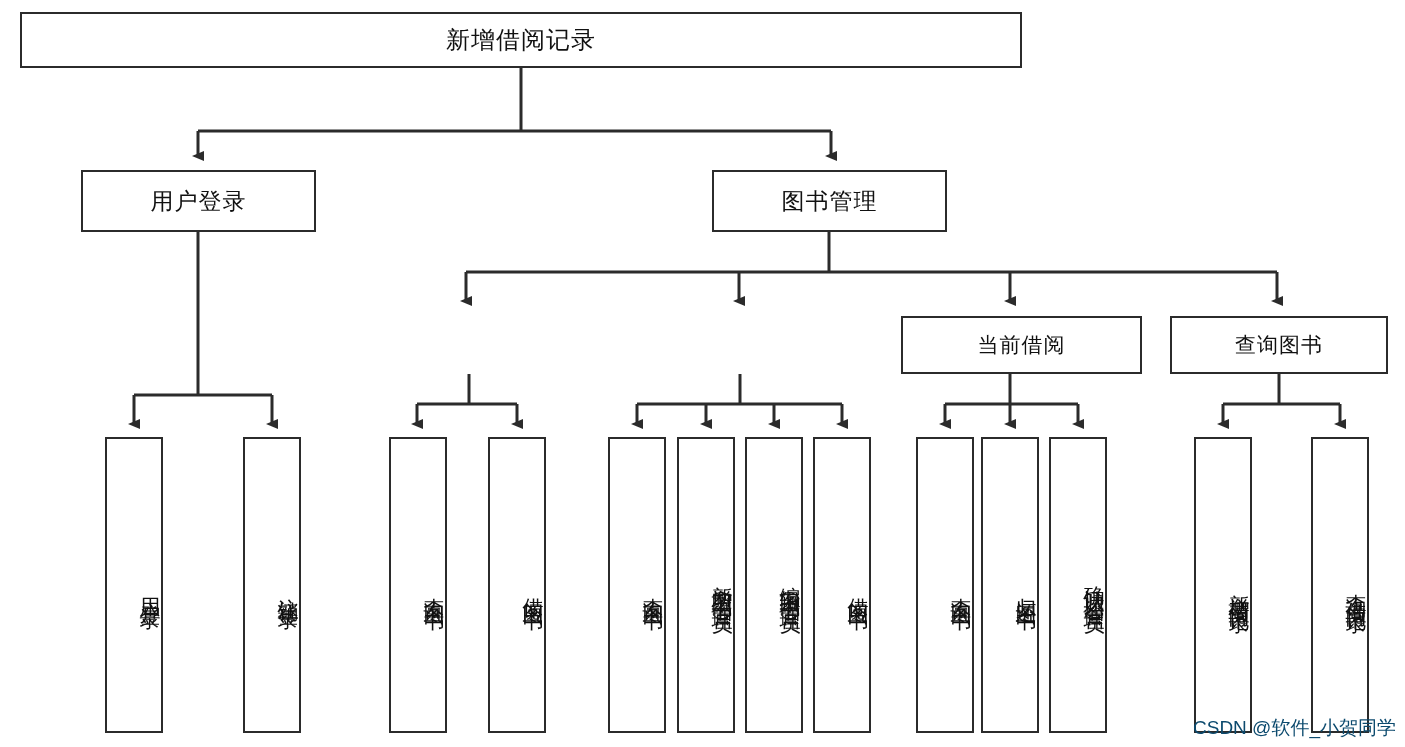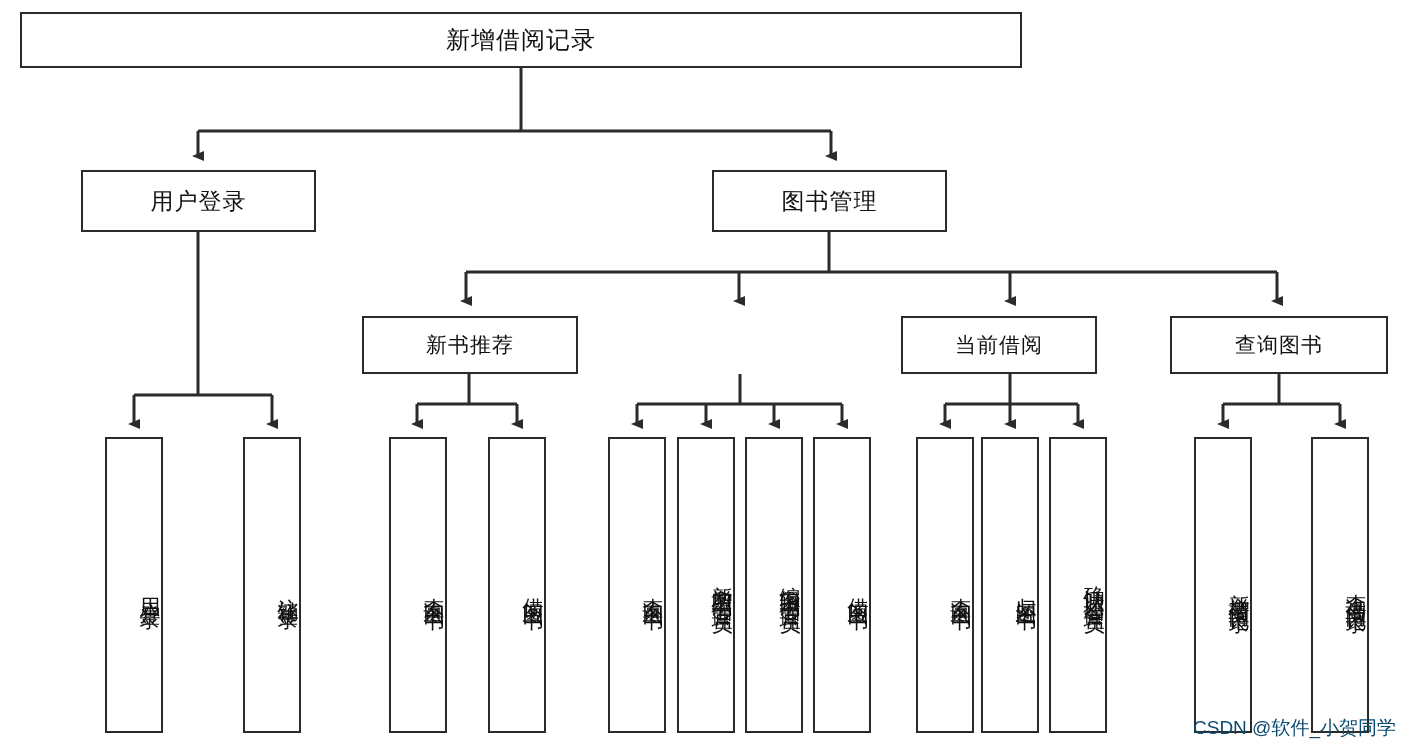--- a/index.html
+++ b/index.html
@@ -122,24 +122,21 @@
     <span>新增借阅记录</span>
   </div>
 
   <div class="node node-h" style="left:81px; top:170px; width:235px; height:62px;">
     <span>用户登录</span>
   </div>
   <div class="node node-h" style="left:712px; top:170px; width:235px; height:62px;">
     <span>图书管理</span>
   </div>
 
-  <div class="node node-h node-l3" style="left:362px; top:316px; width:216px; height:58px;">
-    <span>新书推荐</span>
-  </div>
-  <div class="node node-h node-l3" style="left:901px; top:316px; width:196px; height:58px;">
+  <div class="node node-h node-l3" style="left:901px; top:316px; width:241px; height:58px;">
     <span>当前借阅</span>
   </div>
   <div class="node node-h node-l3" style="left:1170px; top:316px; width:218px; height:58px;">
     <span>查询图书</span>
   </div>
 
   <div class="node node-v" style="left:105px; top:437px; width:58px; height:296px;">
     <span>用户登录</span>
   </div>
   <div class="node node-v" style="left:243px; top:437px; width:58px; height:296px;">

